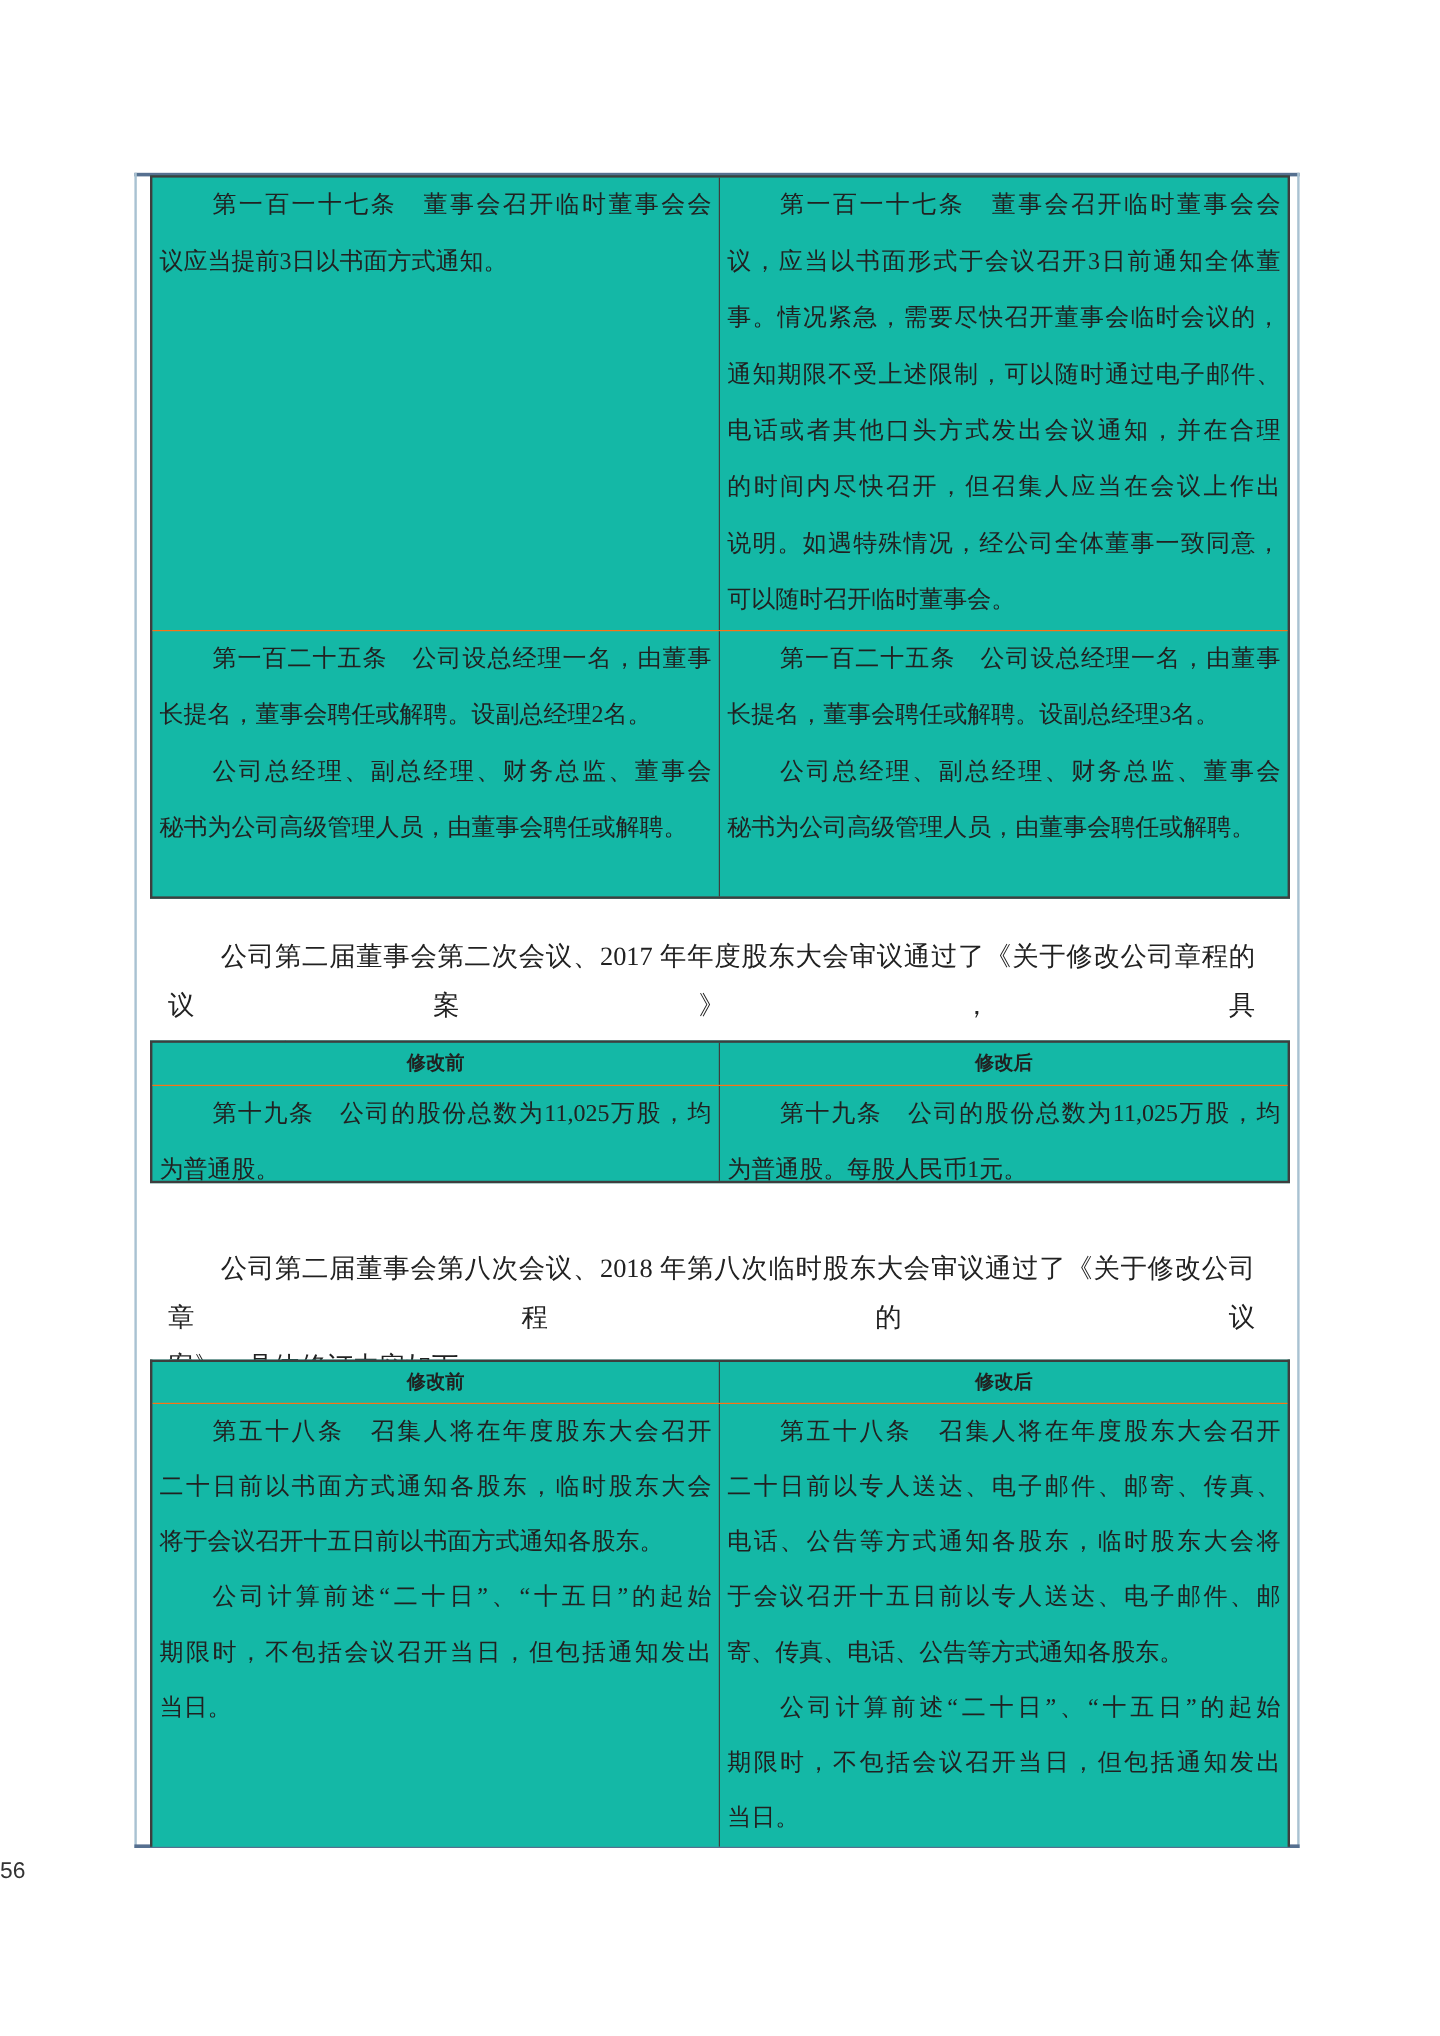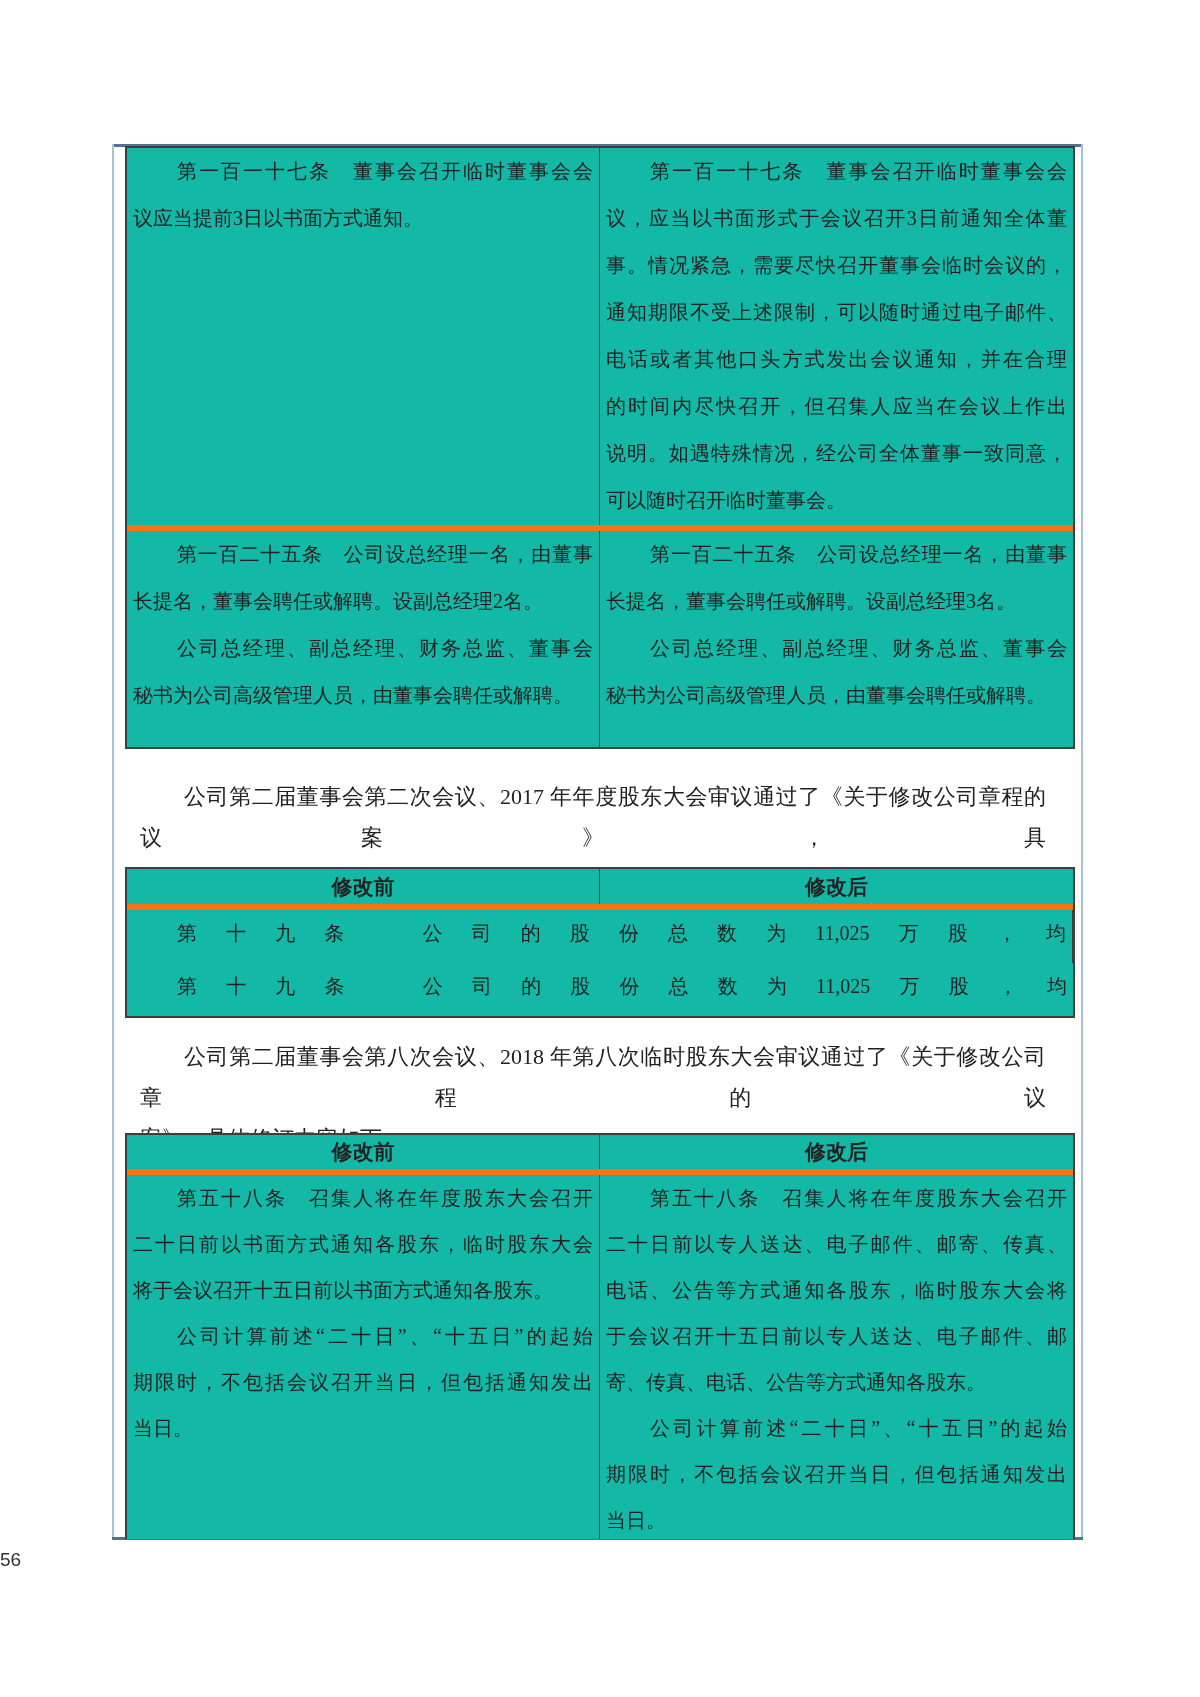--- a/index.html
+++ b/index.html
@@ -12,34 +12,34 @@
   .f-top{left:112px;top:144px;width:971px;height:3px;background:#567090;}
   .f-bottom{left:112px;top:1537px;width:971px;height:3px;background:#567090;}
   .f-left{left:112px;top:144px;width:2px;height:1396px;background:#a9c2d2;}
   .f-right{left:1081px;top:144px;width:2px;height:1396px;background:#a9c2d2;}
 
   
   .tbl{position:absolute;border:2px solid #3e3e3e;box-sizing:border-box;background:#14b8a6;}
   #tbl0{left:125px;top:146px;width:950px;}
   #tbl1{left:125px;top:867px;width:950px;}
   #tbl2{left:125px;top:1133px;width:950px;height:406px;border-bottom:none;overflow:hidden;}
-  .row{display:flex;border-top:6px solid #f97316;box-sizing:border-box;}
+  .row{display:flex;border-top:1px solid #f97316;box-sizing:border-box;}
   .row:first-child{border-top:none;}
   .hrow{height:35px;}
   #tbl2 .hrow{height:34px;}
   #tbl0 .row-0{height:377px;}
   #tbl0 .row-1{height:222px;}
-  #tbl1 .row-0{height:112px;flex-direction:column;}
+  #tbl1 .row-0{height:80px;}
   #tbl2 .row-0{height:370px;}
   .cell{flex:0 0 50%;box-sizing:border-box;padding:0 6px;overflow:hidden;
         font-size:20px;line-height:47px;}
   #tbl2 .cell{line-height:46px;}
   .cell.before{border-right:1px solid #3e3e3e;}
   .hcell{flex:0 0 50%;box-sizing:border-box;display:flex;align-items:center;justify-content:center;
-         font-weight:bold;font-size:21px;overflow:hidden;}
+         font-weight:bold;font-size:16px;overflow:hidden;}
   .hcell.before{border-right:1px solid #3e3e3e;}
 
   
   .line{text-align:justify;text-align-last:justify;}
   .line.plast{text-align-last:left;}
   .line.pfirst{text-indent:44px;}
 
   
   .para{position:absolute;left:140px;width:906px;font-size:22px;line-height:41px;color:#212121;}
   #para0{top:776px;}

